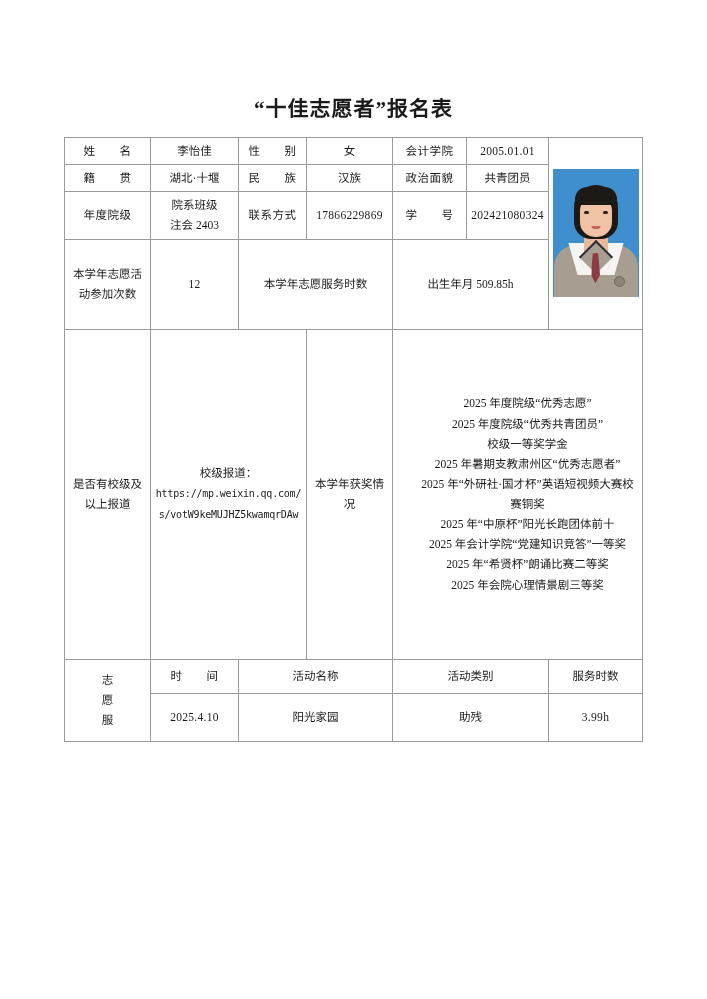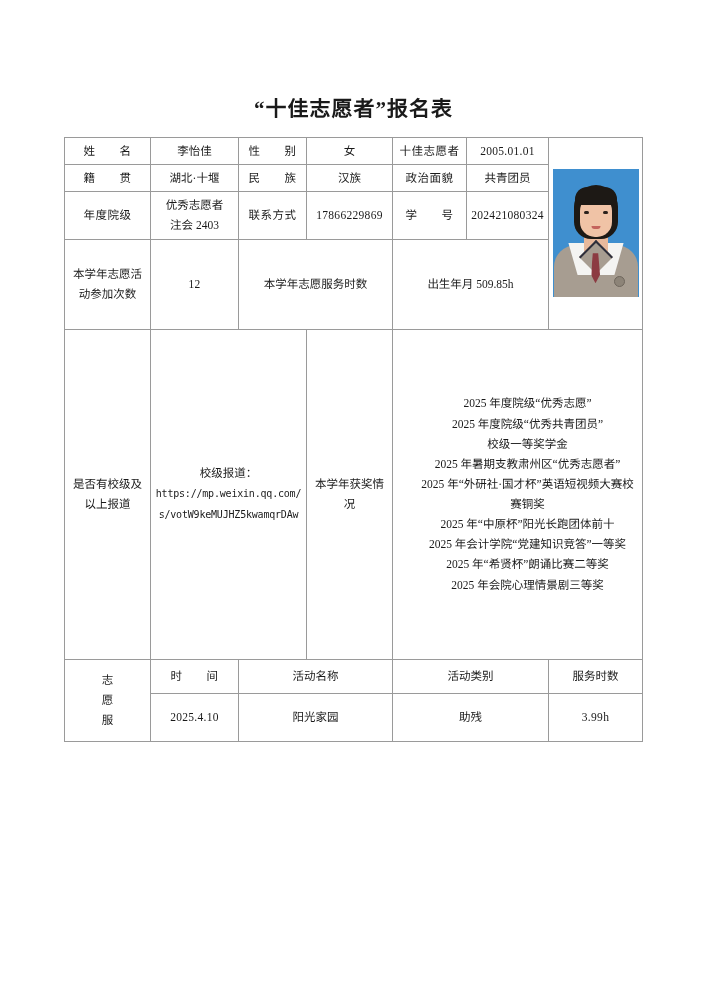--- a/index.html
+++ b/index.html
@@ -207,21 +207,21 @@
       <col style="width:82px">
       <col style="width:94px">
     </colgroup>
     <tbody>
 
       <tr>
         <td class="lbl">姓　　名</td>
         <td>李怡佳</td>
         <td class="lbl">性　　别</td>
         <td>女</td>
-        <td class="lbl">十佳志愿者</td>
+        <td class="lbl">会计学院</td>
         <td class="num">2005.01.01</td>
         <td class="photo-cell" rowspan="4">
           <div class="photo">
             <div class="p-sweater"></div>
             <div class="p-collarL"></div>
             <div class="p-collarR"></div>
             <div class="p-neck"></div>
             <div class="p-vneck"></div>
             <div class="p-tie"></div>
             <div class="p-hair"></div>
@@ -240,21 +240,21 @@
         <td>湖北·十堰</td>
         <td class="lbl">民　　族</td>
         <td>汉族</td>
         <td class="lbl">政治面貌</td>
         <td>共青团员</td>
       </tr>
 
       <tr>
         <td class="lbl">年度院级</td>
         <td>
-          <div>优秀志愿者</div>
+          <div>院系班级</div>
           <div>注会 2403</div>
         </td>
         <td class="lbl">联系方式</td>
         <td class="num">17866229869</td>
         <td class="lbl">学　　号</td>
         <td class="num">202421080324</td>
       </tr>
 
       <tr style="height:90px">
         <td class="tall-left">本学年志愿活动参加次数</td>

